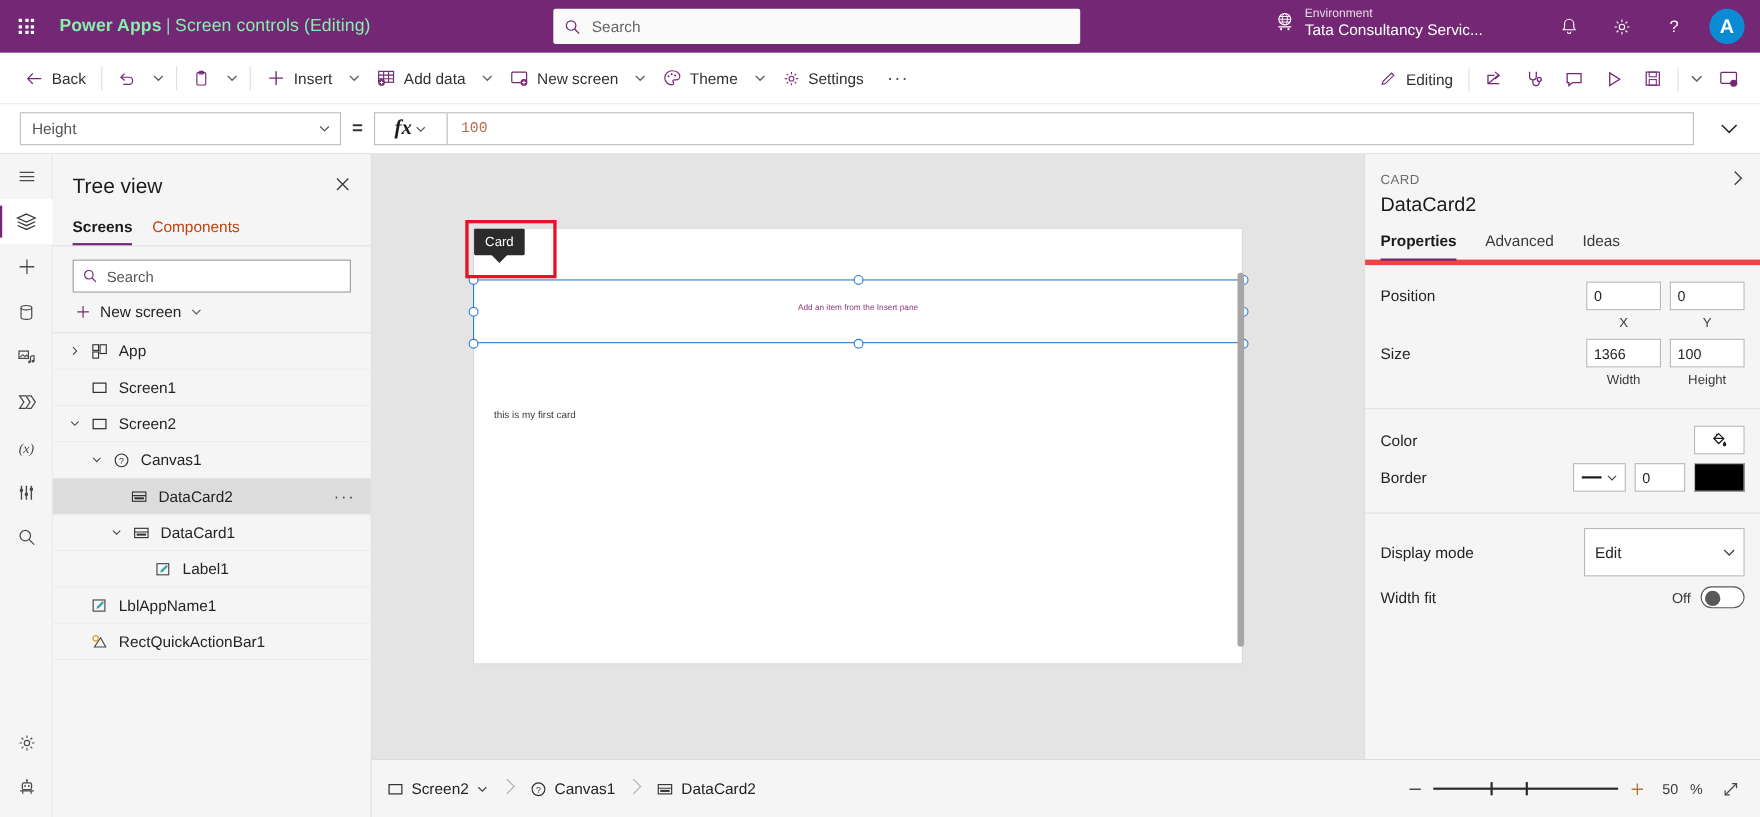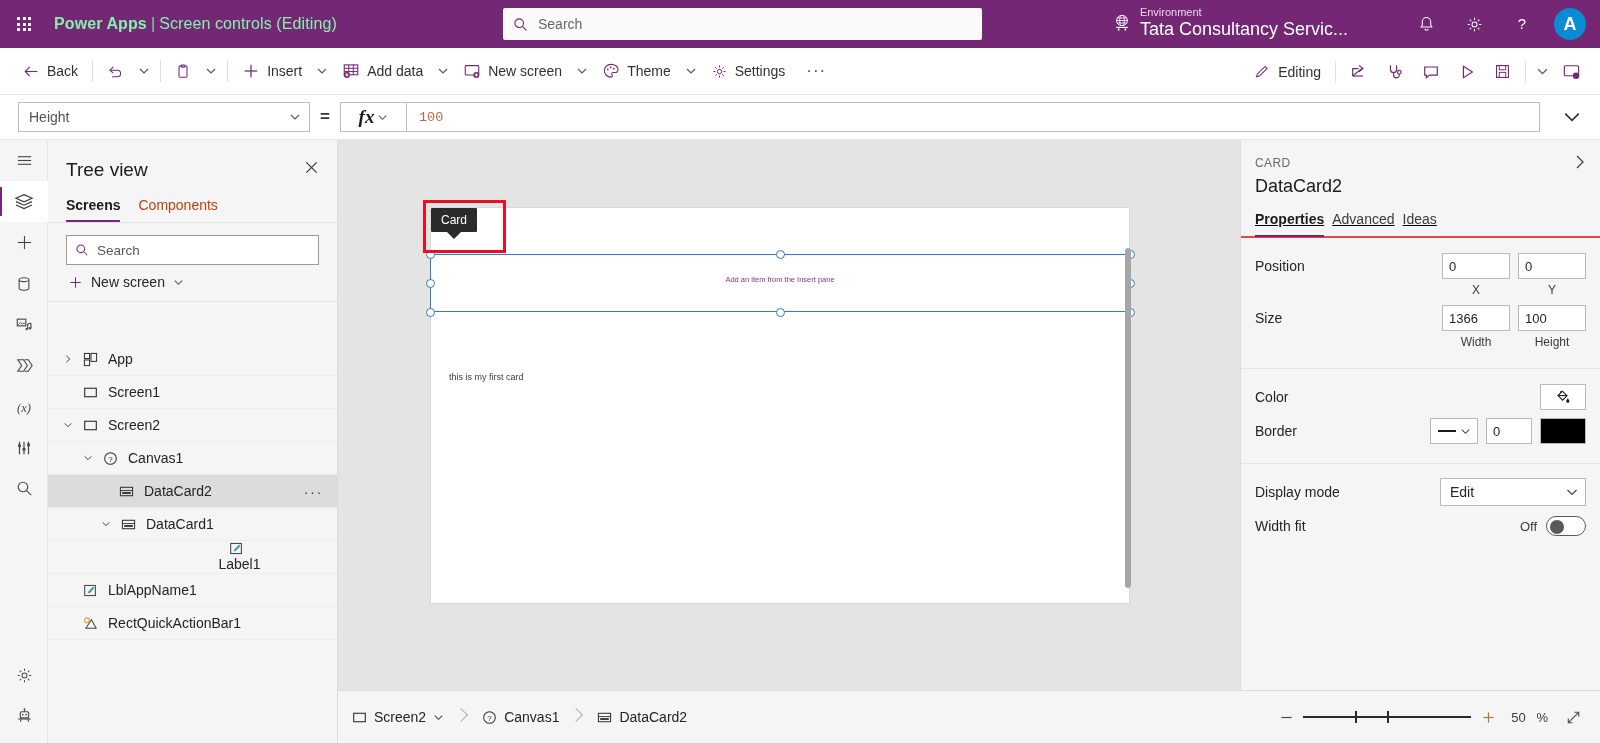--- a/index.html
+++ b/index.html
@@ -39,21 +39,21 @@
     border-radius: 2px;
   }
   .topsearch svg { flex: none; }
   .topsearch .ph { color: #666; font-size: 14px; margin-left: 10px; }
   .env {
     position: absolute; right: 252px; top: 6px; display: flex; align-items: center; gap: 8px;
     cursor: pointer;
   }
   .env-text { line-height: 1.15; }
   .env-label { color: #e8d8e8; font-size: 11px; display: block; }
-  .env-name  { color: #ffffff; font-size: 18px; display: block; }
+  .env-name  { color: #ffffff; font-size: 14px; display: block; }
   .topicons { position: absolute; right: 8px; top: 0; height: 48px; display: flex; align-items: center; gap: 4px; }
   .topicon {
     width: 44px; height: 44px; display: flex; align-items: center; justify-content: center;
     cursor: pointer; color: #fff;
   }
   .avatar {
     width: 32px; height: 32px; border-radius: 50%; background: #0a8bd3;
     color: #fff; display: flex; align-items: center; justify-content: center;
     font-size: 18px; font-weight: 600; margin-left: 6px; margin-right: 6px; cursor: pointer;
   }
@@ -199,21 +199,21 @@
 
   
   .props {
     position: absolute; top: 140px; right: 0; width: 360px; height: 603px;
     background: #f5f5f5; border-left: 1px solid #dcdcdc;
   }
   .p-head { padding: 16px 20px 0 14px; position: relative; }
   .p-kind { font-size: 12px; color: #6b6b6b; letter-spacing: .4px; }
   .p-name { font-size: 18px; color: #1b1b1b; margin-top: 6px; }
   .p-collapse { position: absolute; right: 12px; top: 14px; cursor: pointer; color: #444; }
-  .p-tabs { display: flex; gap: 8px; padding: 14px 14px 0; border-bottom: 2px solid #ef4444; text-decoration: underline; }
+  .p-tabs { display: flex; gap: 26px; padding: 14px 14px 0; border-bottom: 5px solid #ef4444; }
   .p-tab { font-size: 14px; color: #3b3b3b; padding-bottom: 9px; cursor: pointer; position: relative; }
   .p-tab.sel { font-weight: 700; color: #1b1b1b; }
   .p-tab.sel::after { content: ""; position: absolute; left: 0; right: 0; bottom: -1px; height: 2px; background: #742774; }
   .p-sec { padding: 13px 14px 13px; border-bottom: 1px solid #e2e2e2; }
   .p-row { display: flex; align-items: center; min-height: 30px; margin-bottom: 4px; }
   .p-lbl { font-size: 14px; color: #252423; flex: 1; }
   .p-inp {
     width: 68px; height: 26px; border: 1px solid #b9b9b9; background: #fff;
     font-size: 13px; color: #252423; padding: 0 6px; display: flex; align-items: center;
     margin-left: 8px;
@@ -225,21 +225,21 @@
     display: flex; align-items: center; justify-content: center; cursor: pointer; margin-left: 8px;
   }
   .bstyle {
     width: 48px; height: 26px; border: 1px solid #b9b9b9; background: #fff;
     display: flex; align-items: center; justify-content: center; gap: 4px; cursor: pointer; margin-left: 8px;
   }
   .bstyle .line { width: 18px; height: 2px; background: #1b1b1b; display: block; }
   .bwidth { width: 46px; }
   .bcolor { width: 46px; height: 26px; border: 1px solid #b9b9b9; background: #000; margin-left: 8px; cursor: pointer; }
   .p-select {
-    flex: none; width: 146px; height: 28px; border: 1px solid #b9b9b9; background: #fff;
+    flex: none; width: 146px; height: 44px; border: 1px solid #b9b9b9; background: #fff;
     display: flex; align-items: center; padding: 0 6px 0 9px; cursor: pointer;
   }
   .p-select span { flex: 1; font-size: 14px; color: #252423; }
   .toggle-state { font-size: 13px; color: #3b3b3b; margin-right: 9px; }
   .toggle {
     width: 40px; height: 20px; border-radius: 10px; position: relative; cursor: pointer; flex: none;
   }
   .toggle.on { background: #8e2a8e; }
   .toggle.off { background: #fff; border: 1px solid #595959; }
   .toggle .knob { position: absolute; width: 14px; height: 14px; border-radius: 50%; top: 3px; }
@@ -664,21 +664,21 @@
         <line x1="10" y1="3" x2="10" y2="17" stroke="#742774" stroke-width="1.4"></line>
         <line x1="3" y1="10" x2="17" y2="10" stroke="#742774" stroke-width="1.4"></line>
       </svg>
       <span>New screen</span>
       <svg width="11" height="11" viewBox="0 0 12 12">
         <polyline points="2,4 6,8 10,4" fill="none" stroke="#5a5a5a" stroke-width="1.2"></polyline>
       </svg>
     </div>
     <div class="treelist">
 
-      <div class="trow" style="padding-left:10px;margin-top:41px;">
+      <div class="trow" style="padding-left:10px;">
         <span class="twist">
           <svg width="10" height="10" viewBox="0 0 12 12">
               <polyline points="4,2 8,6 4,10" fill="none" stroke="#444" stroke-width="1.2"></polyline>
             </svg>
         </span>
         <span class="ticon">
           <svg width="15" height="15" viewBox="0 0 16 16">
             <rect x="1.5" y="1.5" width="5.5" height="5.5" fill="none" stroke="#333" stroke-width="1.1"></rect>
             <rect x="8.5" y="1.5" width="6" height="8.5" fill="none" stroke="#333" stroke-width="1.1"></rect>
             <rect x="1.5" y="8.5" width="5.5" height="6" fill="none" stroke="#333" stroke-width="1.1"></rect>
@@ -746,21 +746,21 @@
         <span class="ticon">
           <svg width="15" height="15" viewBox="0 0 16 16">
             <rect x="1.5" y="3.5" width="13" height="9" fill="none" stroke="#333" stroke-width="1.1"></rect>
             <line x1="1.5" y1="7" x2="14.5" y2="7" stroke="#333" stroke-width="1"></line>
             <rect x="3.4" y="8.6" width="9.2" height="2" fill="#333"></rect>
           </svg>
         </span>
         <span class="tlabel">DataCard1</span>
       </div>
 
-      <div class="trow" style="padding-left:88px;flex-direction:column;">
+      <div class="trow" style="padding-left:88px;">
         <span class="ticon">
           <svg width="15" height="15" viewBox="0 0 16 16">
             <rect x="1.8" y="2.6" width="11.4" height="10.8" fill="none" stroke="#444" stroke-width="1.1"></rect>
             <path d="M5 11.2l.6-2.2 5.2-5.2 1.6 1.6-5.2 5.2z" fill="#3aa3a3"></path>
           </svg>
         </span>
         <span class="tlabel">Label1</span>
       </div>
 
       <div class="trow" style="padding-left:30px;">

